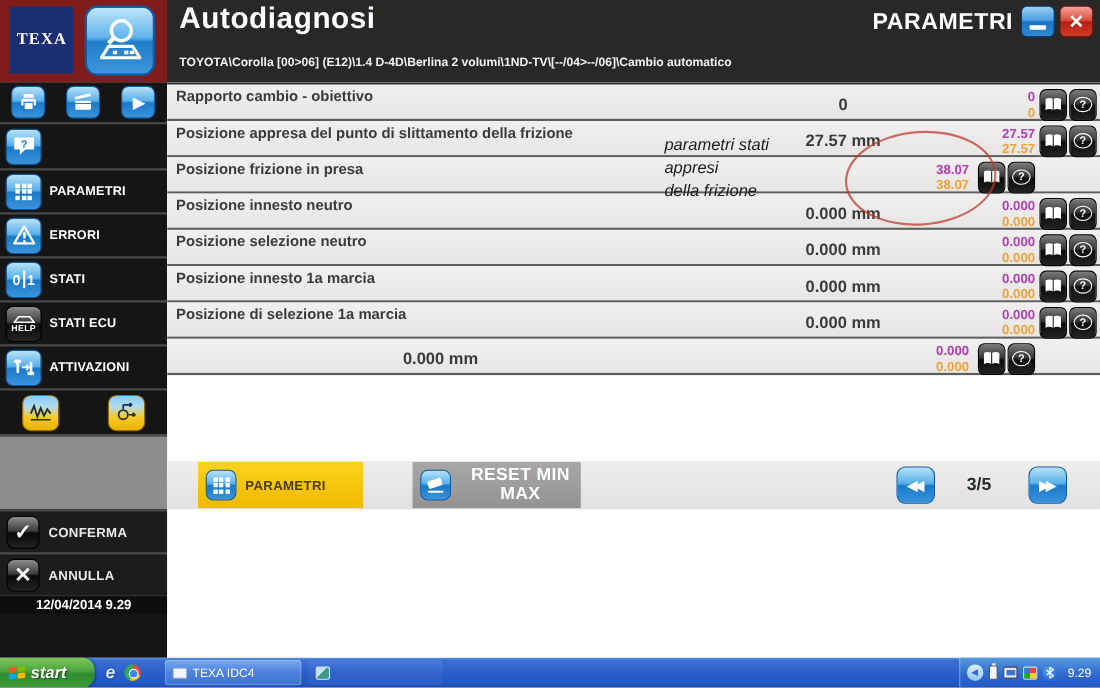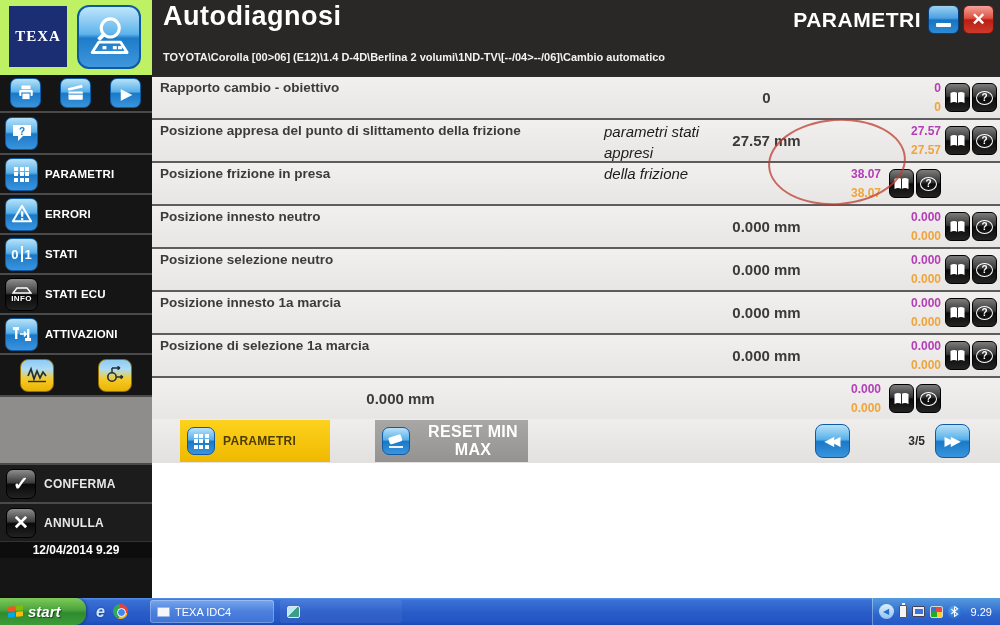--- a/index.html
+++ b/index.html
@@ -2,21 +2,21 @@
 <html><head>
 <meta charset="utf-8">
 <style>
   * { margin:0; padding:0; box-sizing:border-box; }
   html,body { background:#555; }
   body { font-family:"Liberation Sans", sans-serif; }
   .app { position:relative; width:1000px; height:625px; background:#fff; overflow:hidden; }
 
   
   .header { position:absolute; left:0; top:0; width:1000px; height:75px; background:#292827; }
-  .logo-panel { position:absolute; left:0; top:0; width:152px; height:75px; background:#bef264; }
+  .logo-panel { position:absolute; left:0; top:0; width:152px; height:75px; background:#7f1d1d; }
   .texa-box { position:absolute; left:9px; top:6px; width:58px; height:61px; background:#1c2e73; display:flex; align-items:center; justify-content:center; }
   .texa-box span { color:#fff; font-family:"Liberation Serif", serif; font-weight:bold; font-size:15px; letter-spacing:1px; }
   .scan-icon { position:absolute; left:77px; top:5px; width:64px; height:64px; border-radius:12px;
     background:linear-gradient(180deg,#bfe6fa 0%,#5fb4ec 45%,#1e7cc9 52%,#3f97dd 100%);
     border:2px solid #0d5ba4; display:flex; align-items:center; justify-content:center; }
   .app-title { position:absolute; left:163px; top:1px; color:#fff; font-size:27px; font-weight:bold; letter-spacing:.5px; }
   .breadcrumb { position:absolute; left:163px; top:51px; color:#f2f2f2; font-size:11px; font-weight:bold; }
   .win-controls { position:absolute; right:6px; top:5px; display:flex; align-items:center; gap:4px; }
   .win-label { color:#fff; font-size:21px; font-weight:bold; letter-spacing:.5px; margin-right:3px; }
   .btn-min, .btn-close { width:31px; height:29px; border-radius:6px; border:1px solid #083d75; position:relative; cursor:pointer; }
@@ -44,21 +44,21 @@
     background:linear-gradient(180deg,#8ccbf2 0%,#aedcf6 30%,#f6ca25 62%,#e9b304 100%); display:flex; align-items:center; justify-content:center; cursor:pointer; }
   .gray-block { height:68px; background:#8e8d8b; border-top:2px solid #4a4a4a; }
   .confirm-item { height:39px; display:flex; align-items:center; border-top:2px solid #4a4a4a; cursor:pointer; background:#1c1c1c; }
   .confirm-item .ic { width:30px; height:30px; margin:0 8px 0 6px; color:#fff; font-size:19px; font-weight:bold; }
   .confirm-item .lbl { color:#e8e8e8; font-size:12px; font-weight:bold; letter-spacing:.3px; }
   .datebar { height:17px; background:#0d0d0d; color:#fff; font-size:12px; font-weight:bold; text-align:center; line-height:16px; border-top:1px solid #333; }
 
   
   .main { position:absolute; left:152px; top:75px; width:848px; height:523px; background:#fff; }
   .rows-host { position:absolute; left:0; top:0; width:848px; border-top:2px solid #2a2a2a; }
-  .prow { height:43px; background:linear-gradient(180deg,#f1f0ee 0%,#e7e6e4 100%); border-bottom:2px solid #5d5d5d;
+  .prow { height:33px; background:linear-gradient(180deg,#f1f0ee 0%,#e7e6e4 100%); border-bottom:2px solid #5d5d5d;
     display:grid; grid-template-columns:1fr 235px 60px 56px; align-items:stretch; }
   .prow-label { padding:3px 8px; font-size:13.5px; font-weight:bold; color:#3b3b3b; align-self:start; }
   .prow-value { display:flex; align-items:center; justify-content:center; font-size:15px; font-weight:bold; color:#3a3a3a; }
   .prow-minmax { display:flex; flex-direction:column; justify-content:space-between; align-items:flex-end; padding:4px 3px; font-size:12px; font-weight:bold; }
   .prow-minmax .max { color:#b43db8; }
   .prow-minmax .min { color:#f0a43c; }
   .prow-buttons { display:flex; align-items:center; justify-content:flex-end; gap:2px; padding-right:3px; }
   .row-btn { width:25px; height:29px; border-radius:6px; border:1px solid #000; cursor:pointer;
     background:linear-gradient(180deg,#7d7d7d 0%,#353535 45%,#0b0b0b 52%,#232323 100%);
     display:flex; align-items:center; justify-content:center; padding:0; }
@@ -74,21 +74,21 @@
     display:flex; align-items:center; gap:8px; padding-left:7px; }
   .tb-parametri .lbl { font-size:12px; font-weight:bold; color:#4c3c00; letter-spacing:.3px; }
   .tb-reset { position:absolute; left:223px; top:1px; width:153px; height:42px; background:linear-gradient(180deg,#a8a7a5,#949391); border:none; cursor:pointer;
     display:flex; align-items:center; gap:8px; padding-left:7px; }
   .tb-reset .lbl { font-size:16px; font-weight:bold; color:#fff; letter-spacing:.3px; }
   .tb-icon { width:28px; height:28px; flex:none; }
   .pg-btn { position:absolute; top:5px; width:35px; height:34px; border-radius:8px; cursor:pointer;
     background:linear-gradient(180deg,#b8e2f8 0%,#58b0ea 45%,#1a79c8 52%,#3b94dc 100%); border:1px solid #0d5ba4;
     color:#fff; font-size:12px; font-weight:bold; display:flex; align-items:center; justify-content:center; letter-spacing:-3px; padding-right:3px; }
   .pg-prev { left:663px; } .pg-next { left:783px; }
-  .pg-label { position:absolute; left:703px; top:0; width:70px; height:44px; text-align:right; line-height:44px; font-size:12px; font-weight:bold; color:#2b2b2b; }
+  .pg-label { position:absolute; left:703px; top:0; width:70px; height:44px; text-align:center; line-height:44px; font-size:16px; font-weight:bold; color:#2b2b2b; }
 
   
   .taskbar { position:absolute; left:0; top:598px; width:1000px; height:27px;
     background:linear-gradient(180deg,#5a93e8 0%,#3a71d6 8%,#2a5cc8 55%,#2357c5 85%,#1b4ab2 100%); }
   .start-btn { position:absolute; left:0; top:0; height:27px; width:86px; border:none; cursor:pointer;
     background:linear-gradient(180deg,#7eca59 0%,#4aa33c 45%,#2f8b2e 55%,#3d9c38 100%); border-radius:0 11px 11px 0;
     display:flex; align-items:center; gap:5px; padding-left:8px; box-shadow:1px 0 3px rgba(0,0,0,.4); }
   .start-btn .lbl { color:#fff; font-size:15px; font-weight:bold; font-style:italic; text-shadow:1px 1px 1px rgba(0,0,0,.5); }
   .winflag { display:grid; grid-template-columns:7px 7px; grid-auto-rows:5px; gap:1px; transform:skewY(-6deg); }
   .winflag i { border-radius:1px; }
@@ -215,21 +215,21 @@
           </span>
       </div>
       <div class="lbl">STATI</div>
     </div>
 
     <div class="side-item">
       <div class="ic ic-dark">
         <svg width="20" height="8" viewBox="0 0 20 8">
             <path d="M1 7 L5 2 H15 L19 7 Z" fill="none" stroke="#fff" stroke-width="1.4"></path>
           </svg>
-        <span class="info-glyph">INFO</span>
+        <span class="info-glyph">HELP</span>
       </div>
       <div class="lbl">STATI ECU</div>
     </div>
 
     <div class="side-item">
       <div class="ic gloss-blue">
         <svg width="22" height="18" viewBox="0 0 22 18">
           <rect x="2" y="2" width="6" height="3" fill="#fff"></rect>
             <rect x="4" y="2" width="2.4" height="12" fill="#fff"></rect>
           <path d="M9 9 h6 l-2 -2.5 m2 2.5 l-2 2.5" stroke="#fff" stroke-width="1.6" fill="none"></path>

